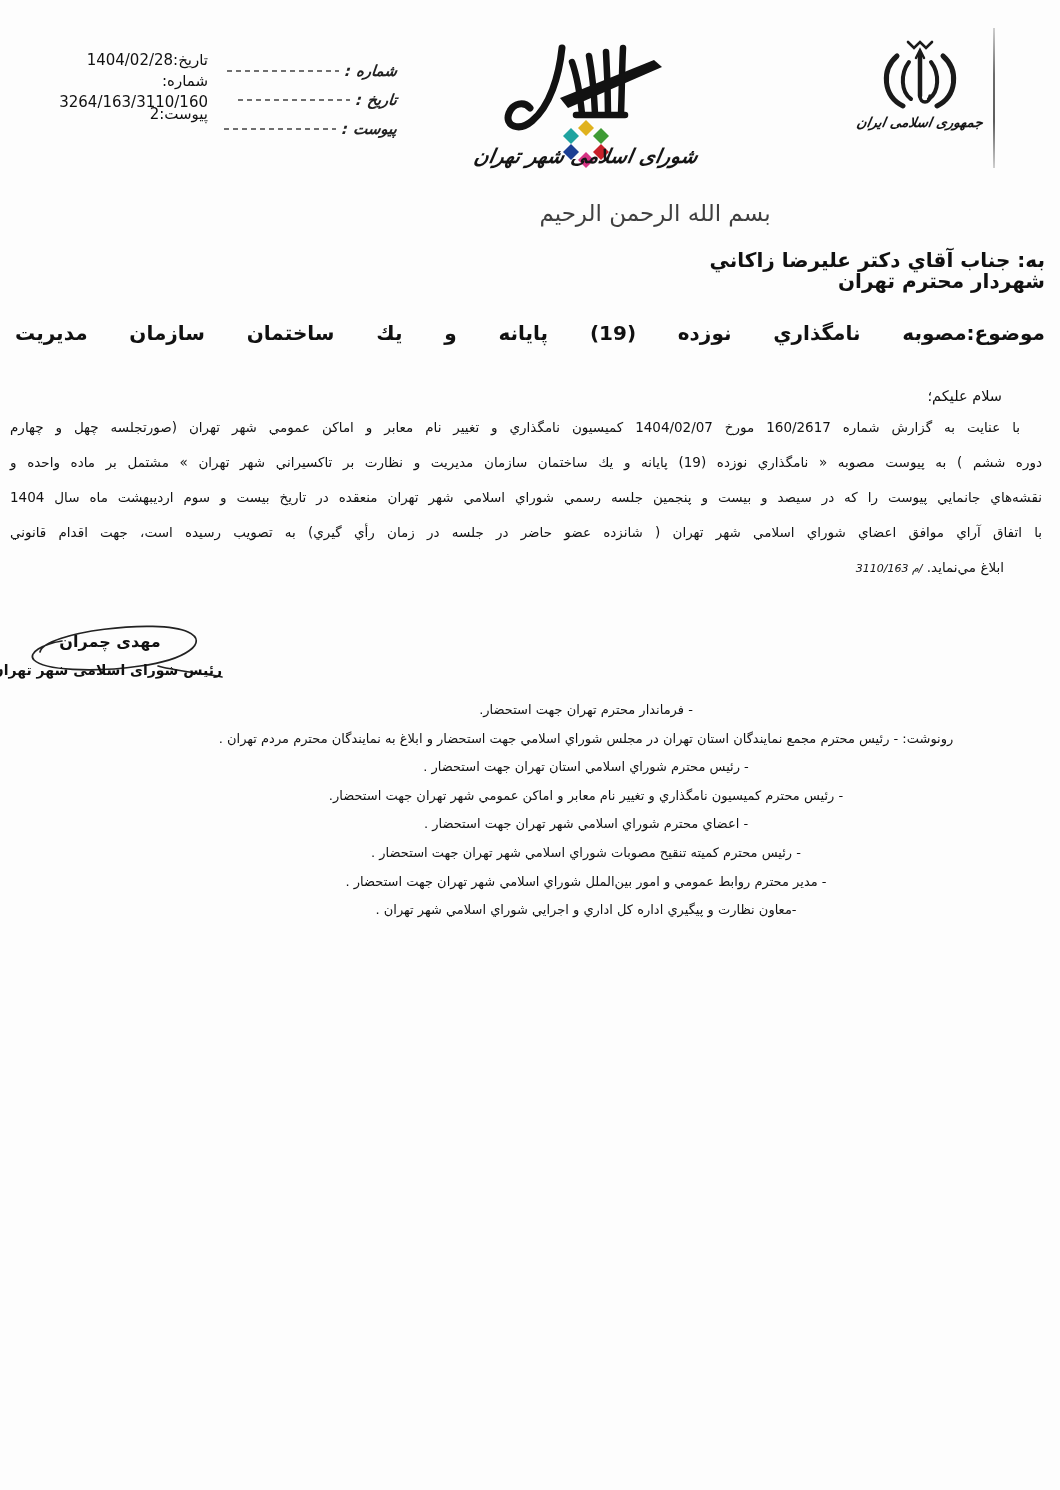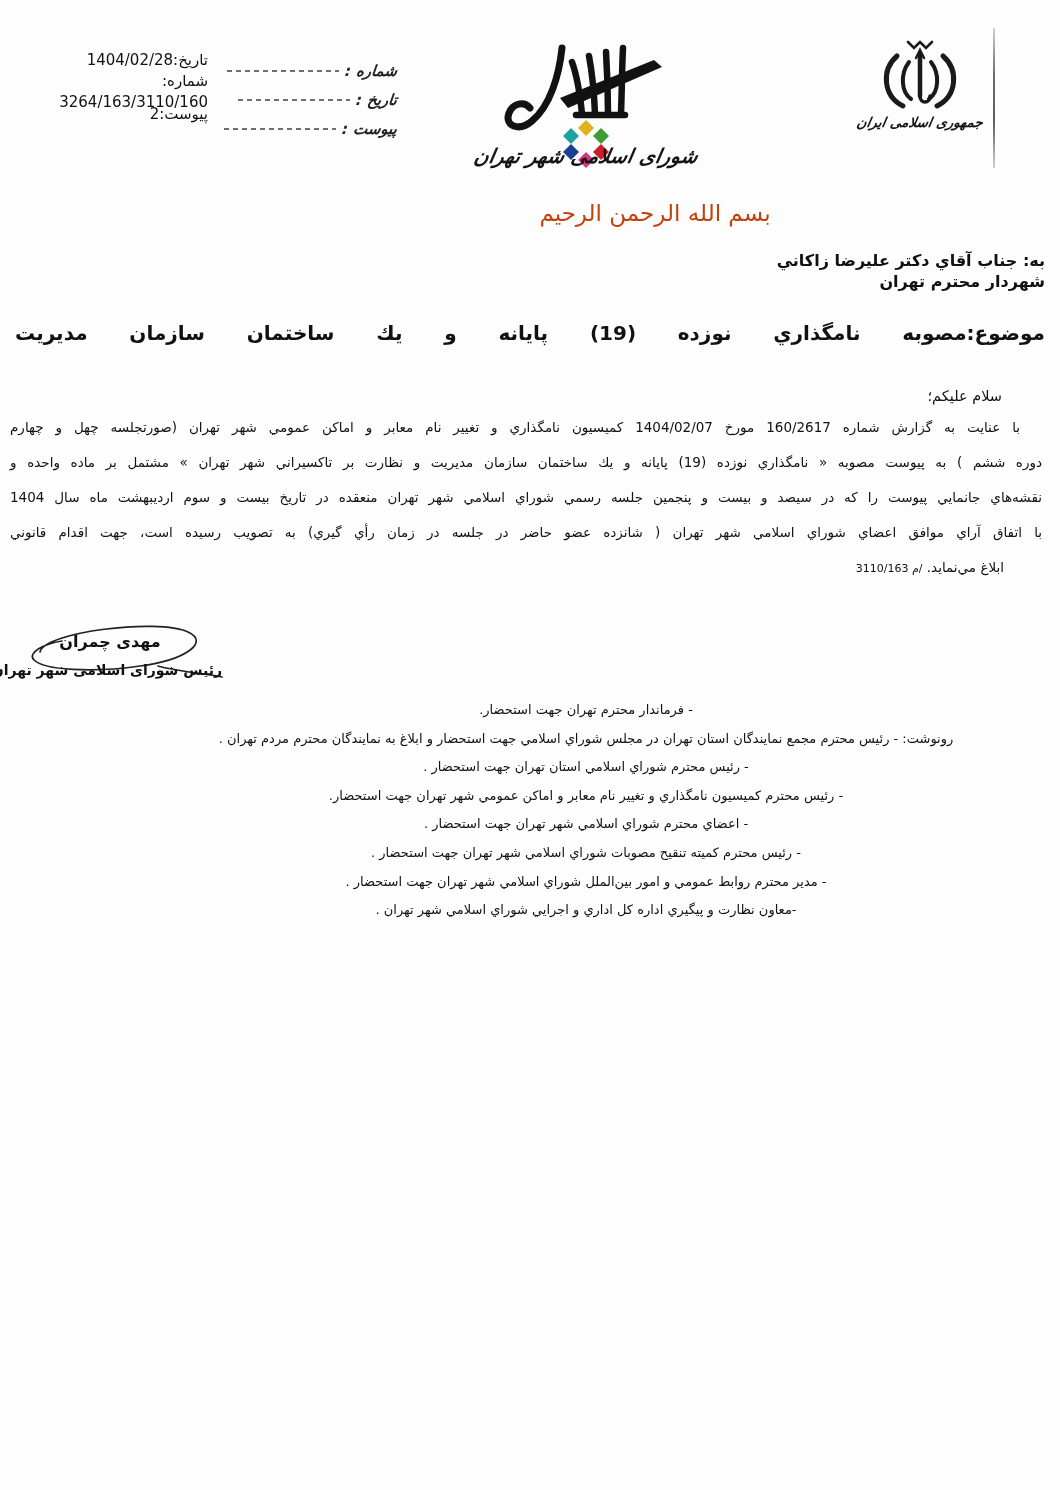--- a/index.html
+++ b/index.html
@@ -42,37 +42,37 @@
   .emblem-caption{
     position:absolute;left:0;right:0;top:80px;
     font-size:13.5px;font-weight:bold;font-style:italic;
     transform:skewX(-10deg);white-space:nowrap;color:#151515;
   }
   .scan-line{position:absolute;left:993px;top:28px;width:2px;height:140px;
     background:linear-gradient(#cfcfcf,#6c6c6c,#5d5d5d,#cfcfcf);}
   
   .bismillah{
     position:absolute;left:260px;top:200px;width:790px;
-    text-align:center;font-size:23px;color:#c2410c;
+    text-align:center;font-size:23px;color:#404040;
   }
   .addressee{
     position:absolute;right:15px;top:250px;
-    text-align:right;font-weight:bold;font-size:16px;line-height:21px;
+    text-align:right;font-weight:bold;font-size:20px;line-height:21px;
   }
   .subject{position:absolute;right:15px;top:302px;width:1030px;font-weight:bold;font-size:20px;line-height:34px;direction:rtl;}
   .subject .l1{text-align:justify;text-align-last:justify;white-space:nowrap;margin-top:14px;}
   .subject .l2{text-align:right;padding-left:0;margin-left:0;margin-right:0;
     padding-right:0;text-align:right;margin-top:0;}
   .subject .l2{text-align:right;direction:rtl;margin-right:158px;white-space:nowrap;}
   .salutation{position:absolute;right:58px;top:388px;font-size:14.5px;}
   .body-par{position:absolute;left:10px;top:410px;width:1032px;font-size:13.5px;direction:rtl;}
   .body-line{height:35px;line-height:35px;text-align:justify;text-align-last:justify;white-space:nowrap;}
   .body-line.first{padding-right:22px;}
   .body-line.last{text-align:right;text-align-last:right;padding-right:0;padding-left:0;margin-right:0;padding-right:38px;}
-  .ref-small{font-size:11px;}
+  .ref-small{font-size:11px;font-style:italic;}
   
   .sig-block{position:absolute;left:10px;top:610px;width:220px;}
   .sig-svg{position:absolute;left:0;top:0;}
   .sig-name{position:absolute;left:0;right:20px;top:22px;text-align:center;
     font-weight:bold;font-size:16px;white-space:nowrap;}
   .sig-title{position:absolute;left:0;right:8px;top:52px;text-align:center;
     font-weight:bold;font-size:14px;white-space:nowrap;}
   
   .cc-list{position:absolute;left:158px;top:696px;width:856px;
     direction:rtl;text-align:center;font-size:13px;}

